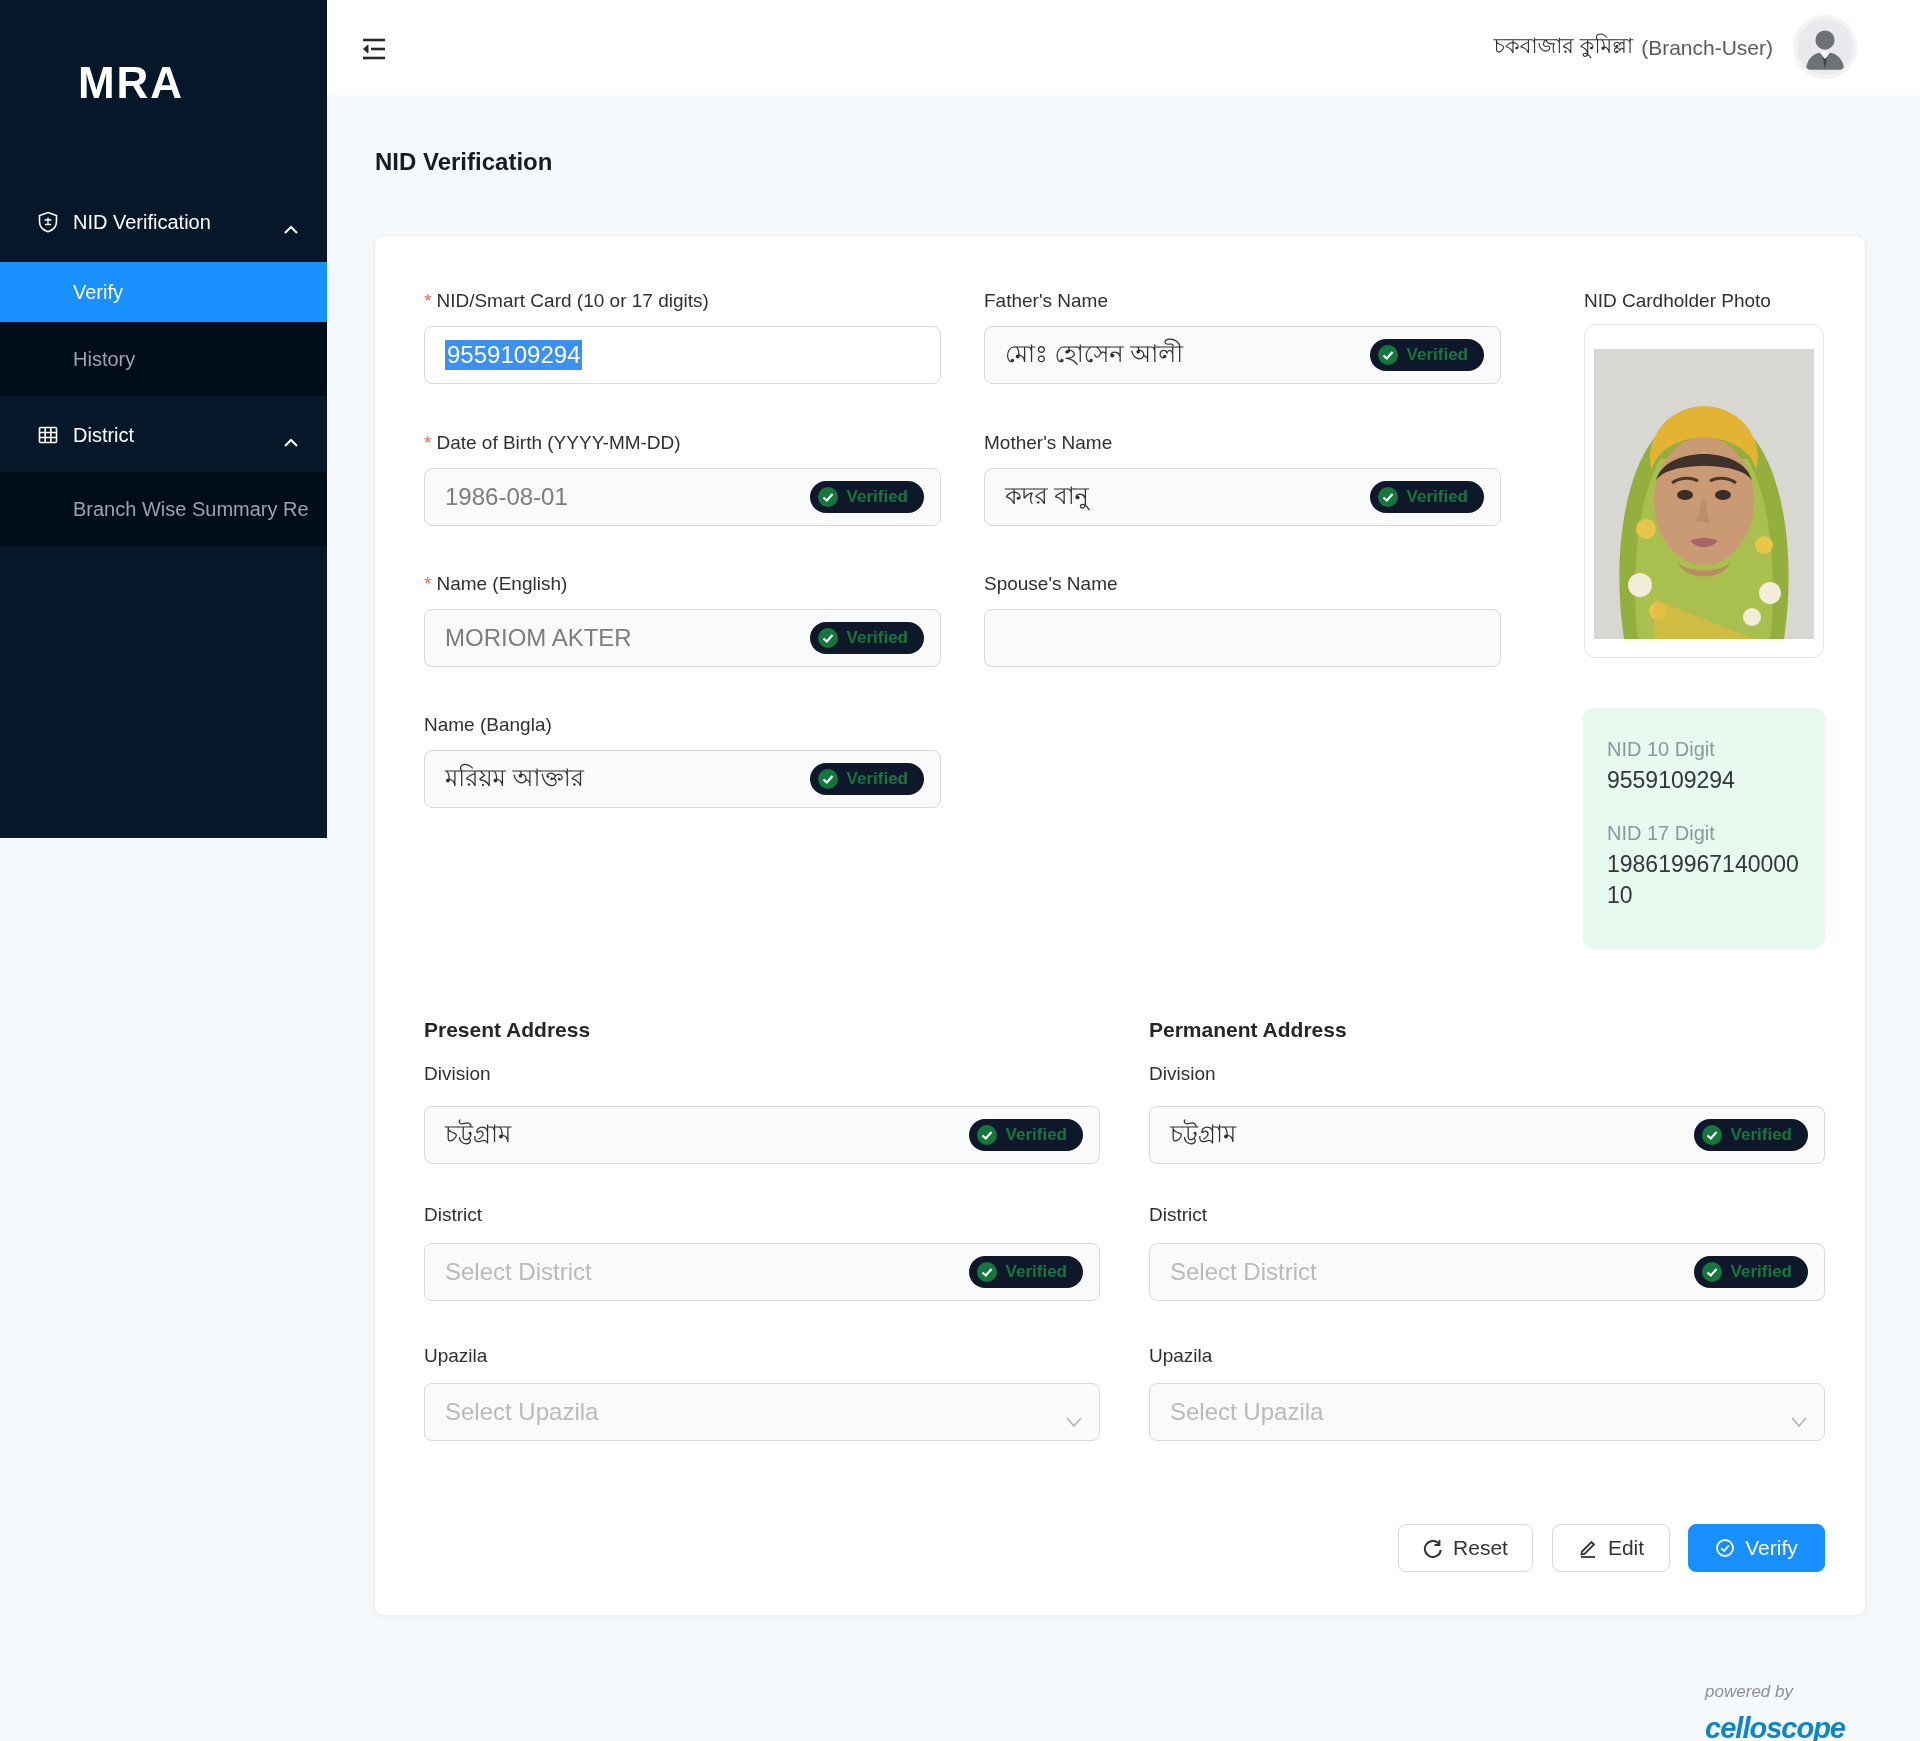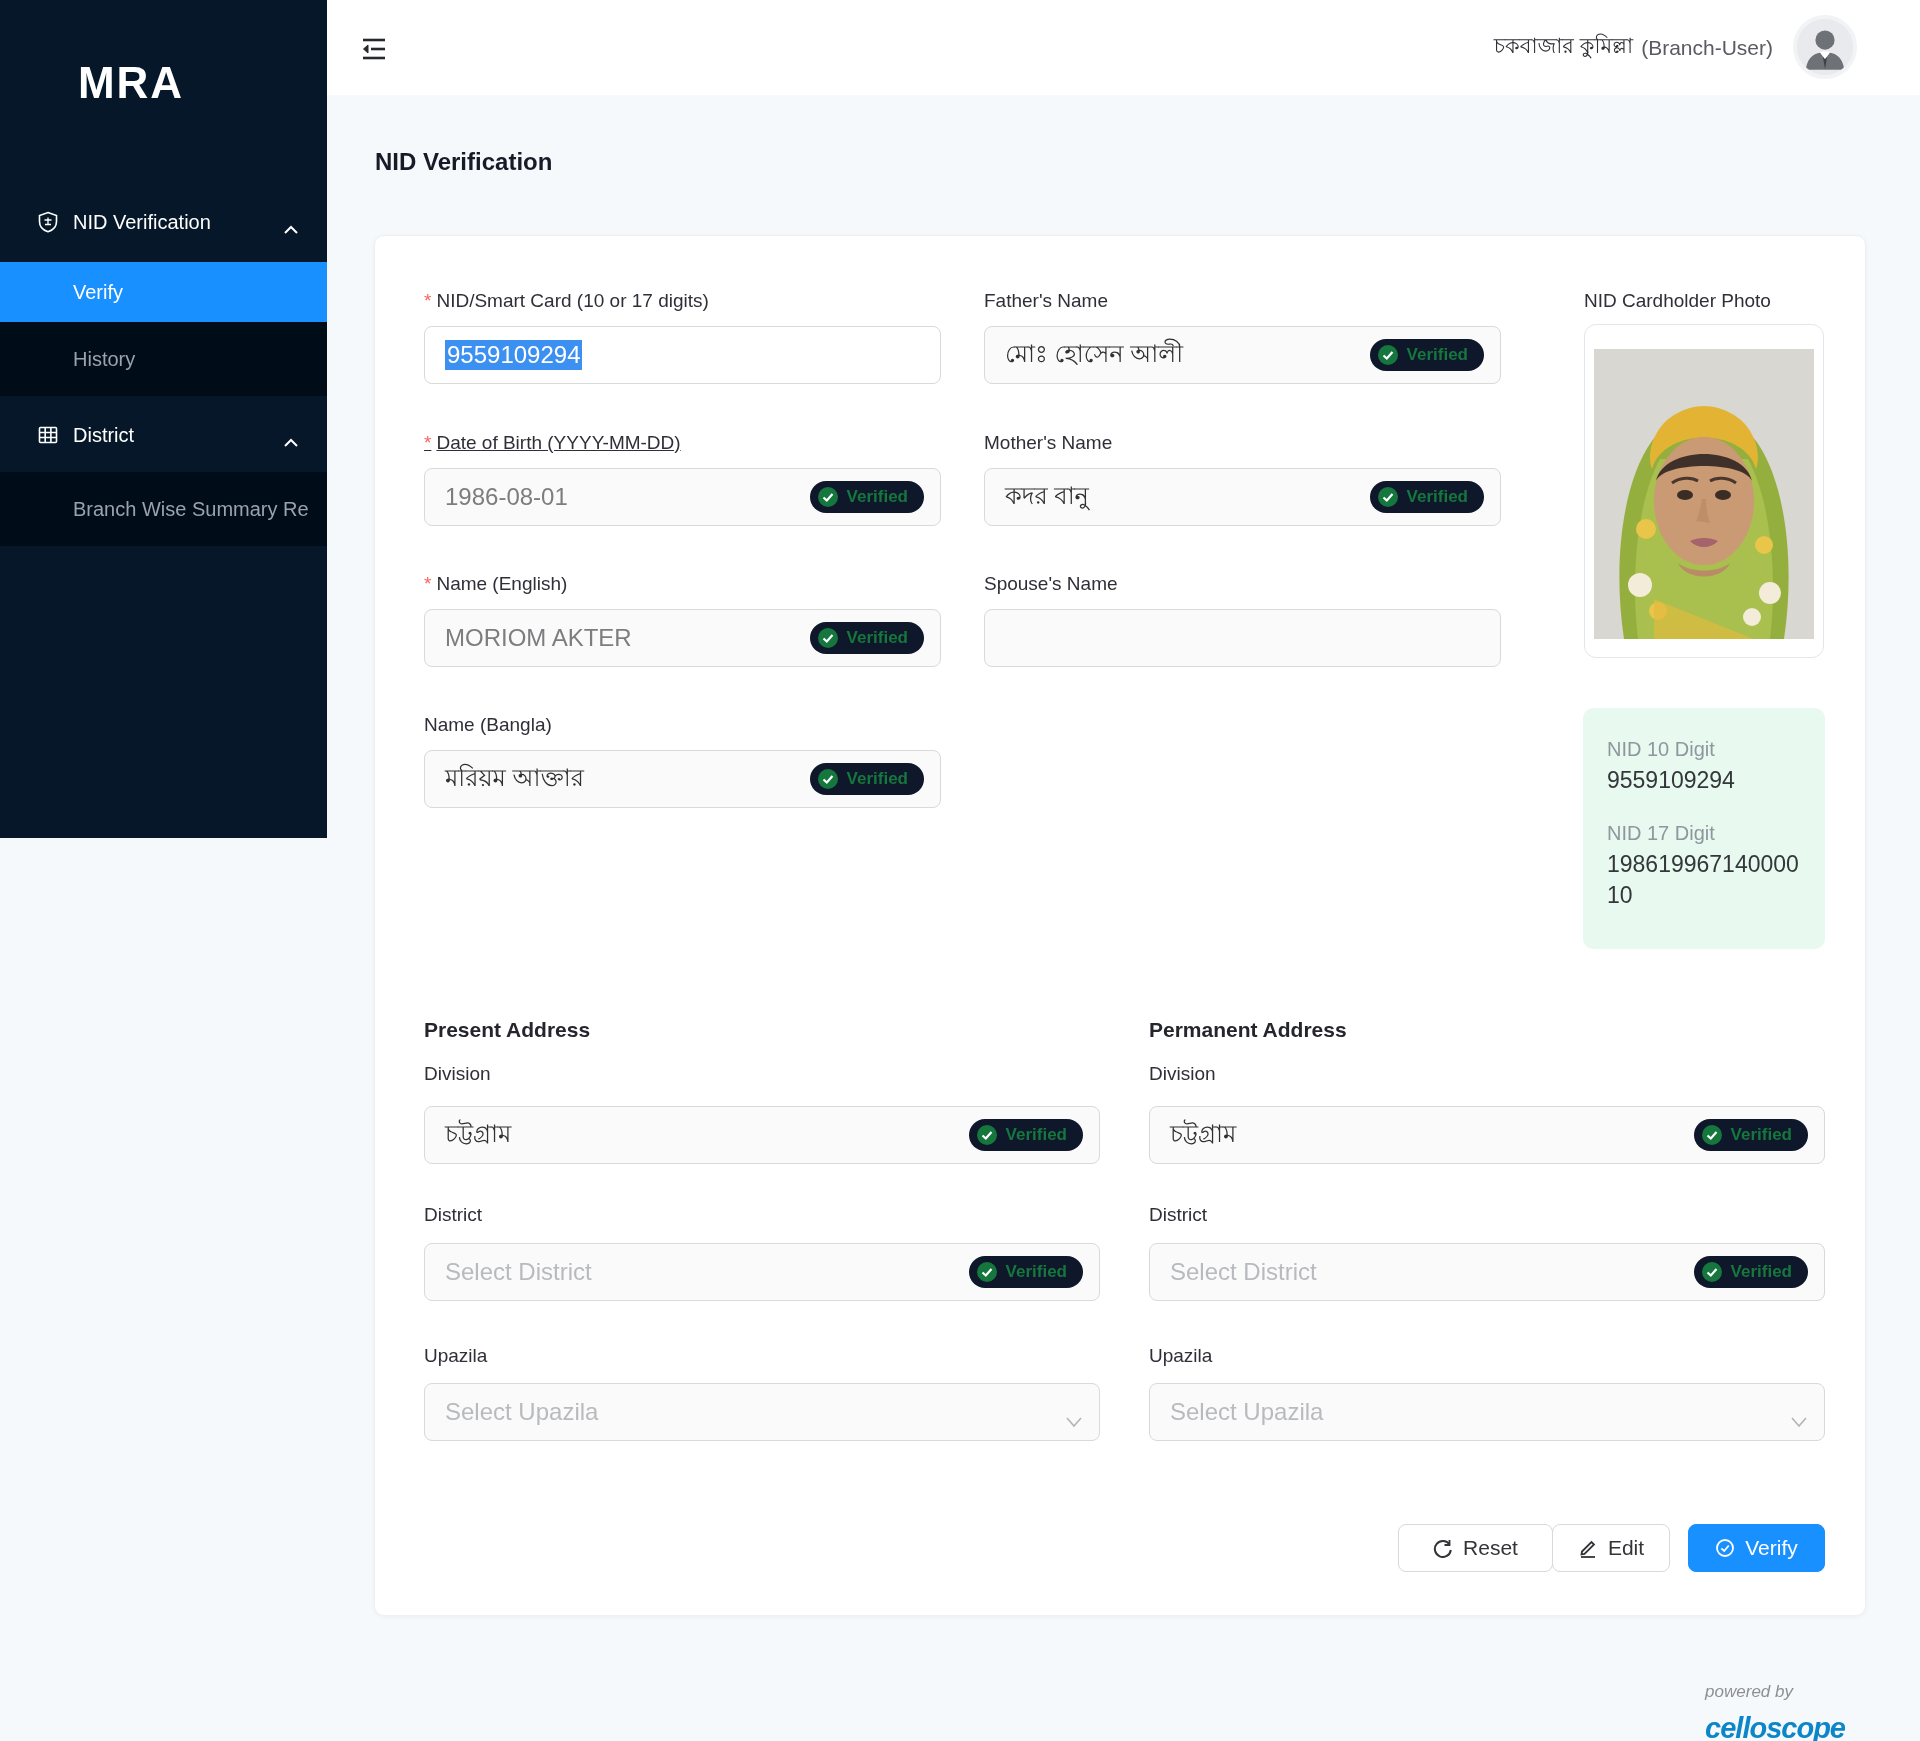--- a/index.html
+++ b/index.html
@@ -166,21 +166,21 @@
       <span class="b-ic">
         <svg viewBox="0 0 22 22">
             <circle cx="11" cy="11" r="10" fill="#15773d"></circle>
             <polyline points="6.5,11.5 9.8,14.5 15.5,8" fill="none" stroke="#ffffff" stroke-width="2.2"></polyline>
           </svg>
       </span>
       <span class="b-tx">Verified</span>
     </span>
   </div>
 
-  <div class="f-label" style="left:49px; top:196px;text-decoration:underline;">
+  <div class="f-label" style="left:49px; top:196px;">
     <span class="req">*</span><span>Date of Birth (YYYY-MM-DD)</span>
   </div>
   <div class="f-label" style="left:609px; top:196px;">Mother's Name</div>
 
   <div class="f-input" style="left:49px; top:232px; width:517px;">
     <span class="val-gray">1986-08-01</span>
     <span class="spacer"></span>
     <span class="badge">
       <span class="b-ic">
         <svg viewBox="0 0 22 22">
@@ -353,21 +353,21 @@
   <div class="f-input" style="left:774px; top:1147px; width:676px;">
     <span class="val-placeholder">Select Upazila</span>
     <span class="spacer"></span>
     <span class="dd-chevron">
       <svg viewBox="0 0 18 12" fill="none" stroke="#b3b4b8" stroke-width="1.6">
           <polyline points="2,2 9,10 16,2"></polyline>
         </svg>
     </span>
   </div>
 
-  <div class="btn btn-plain" style="left:1023px; width:155px;">
+  <div class="btn btn-plain" style="left:1023px; width:135px;">
     <span class="btn-ic">
       <svg viewBox="0 0 20 20" fill="none" stroke="#333338" stroke-width="2">
         <path d="M16.5 6.5 A8 8 0 1 0 17.8 12"></path>
         <path d="M16.5 2 V7 H11.5" stroke-width="1.8"></path>
       </svg>
     </span>
     <span>Reset</span>
   </div>
   <div class="btn btn-plain" style="left:1177px; width:118px;">
     <span class="btn-ic">

